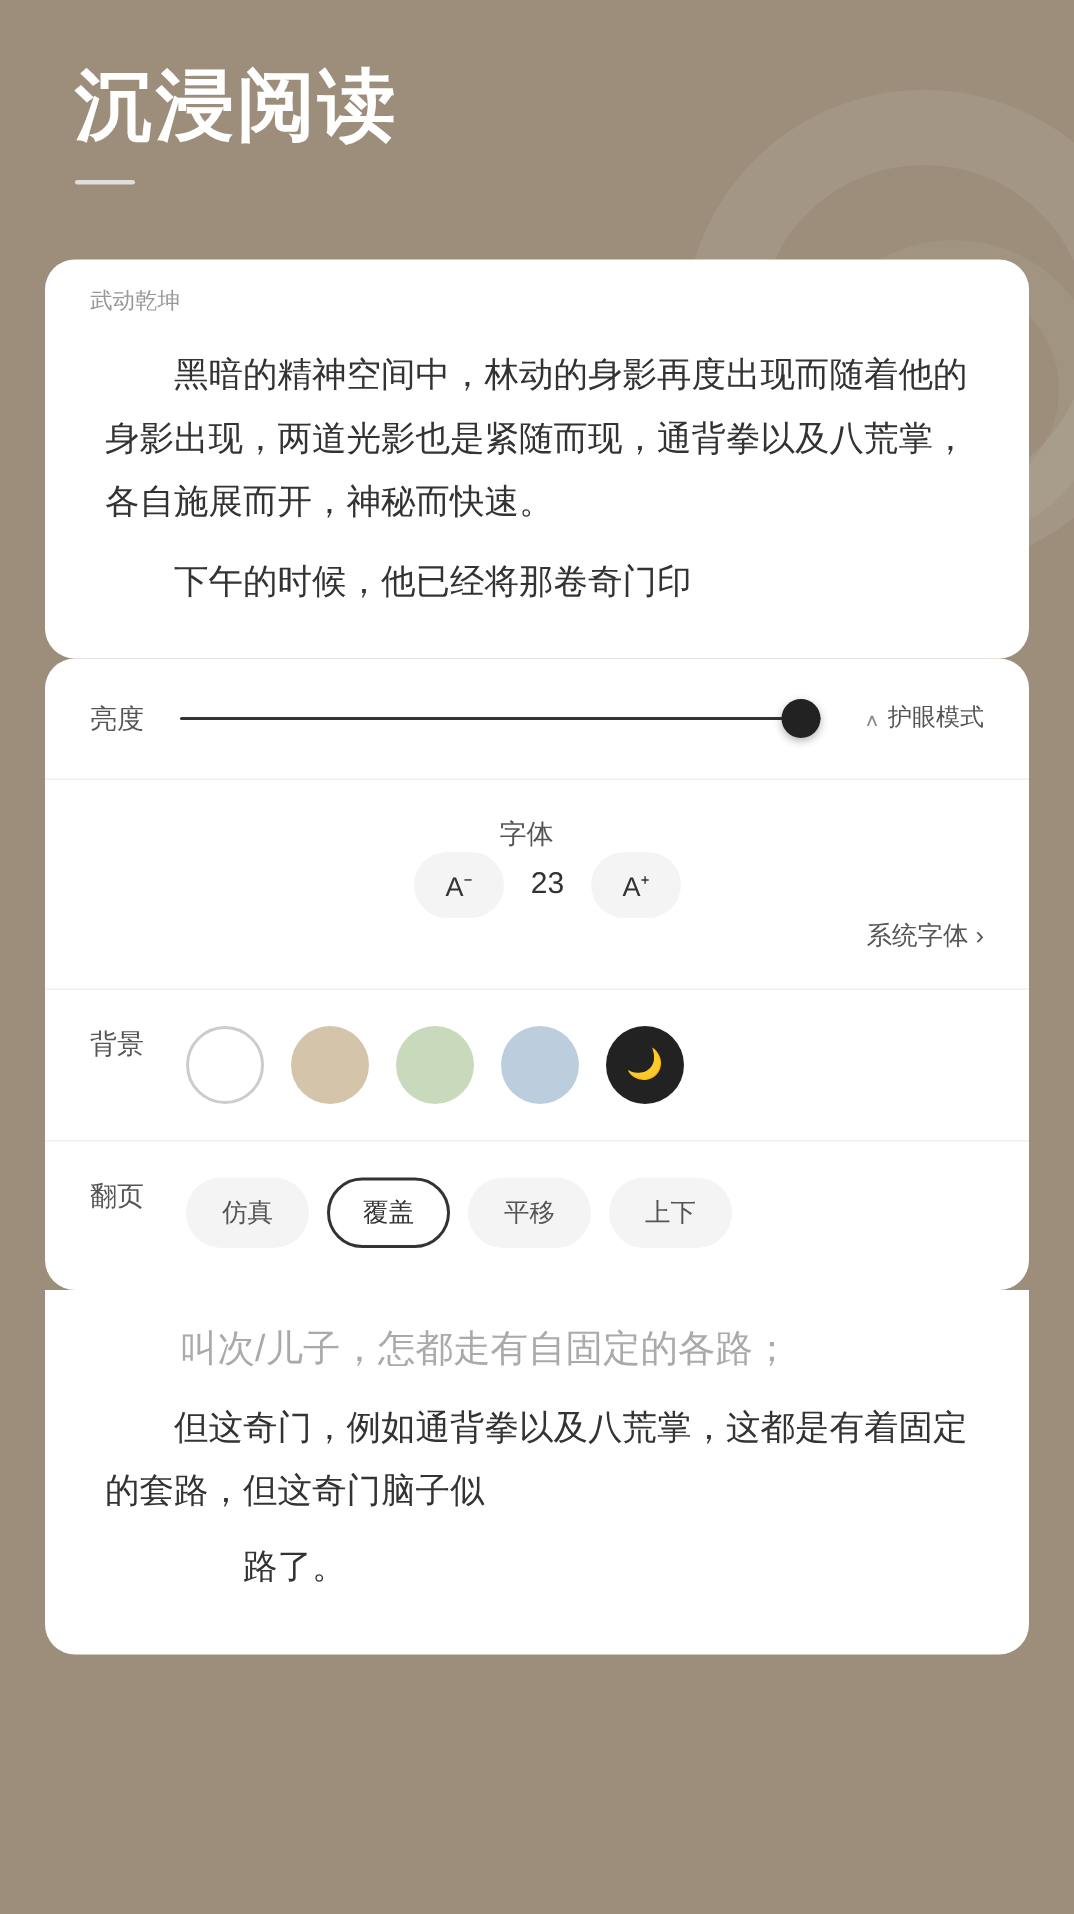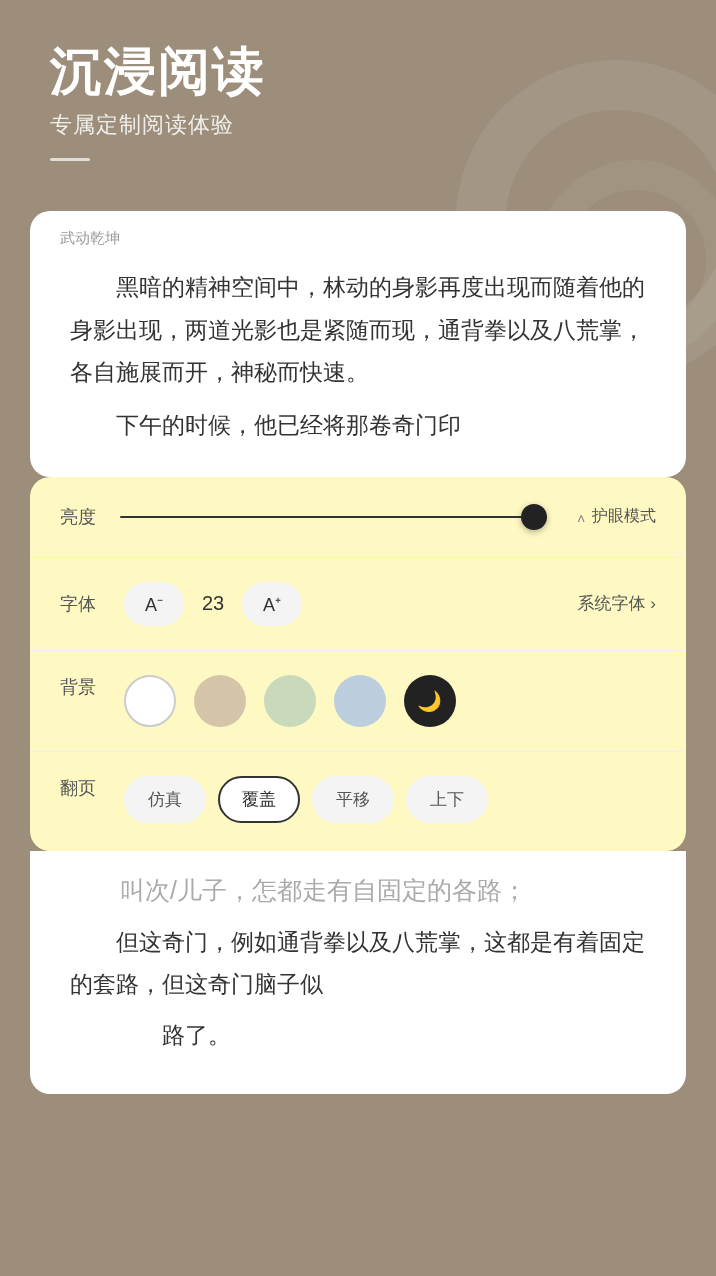--- a/index.html
+++ b/index.html
@@ -89,21 +89,21 @@
       text-indent: 2em;
     }
 
     .reading-content p {
       margin-bottom: 10px;
     }
 
     
     .controls-panel {
       margin: 0 30px;
-      background: #fef9c3;
+      background: #ffffff;
       border-radius: 20px;
       padding: 28px 30px 28px 30px;
       position: relative;
       z-index: 3;
     }
 
     
     .control-row {
       display: flex;
       align-items: center;
@@ -164,20 +164,21 @@
       height: 1px;
       background: #f0f0f0;
       margin: 0 -30px 24px -30px;
     }
 
     
     .font-row {
       display: flex;
       align-items: center;
       margin-bottom: 24px;
+      flex-direction: column;
     }
 
     .font-controls {
       display: flex;
       align-items: center;
       gap: 14px;
       margin-left: 14px;
     }
 
     .font-btn {
@@ -311,21 +312,20 @@
     }
   </style>
 </head>
 <body>
 
 <div class="bg-circle-1"></div>
 <div class="bg-circle-2"></div>
 
 <div class="header">
   <div class="header-title">沉浸阅读</div>
-  <div class="header-subtitle">专属定制阅读体验</div>
   <div class="header-divider"></div>
 </div>
 
 <div class="reading-card">
   <div class="book-title-bar">武动乾坤</div>
   <div class="reading-content">
     <p>黑暗的精神空间中，林动的身影再度出现而随着他的身影出现，两道光影也是紧随而现，通背拳以及八荒掌，各自施展而开，神秘而快速。</p>
     <p>下午的时候，他已经将那卷奇门印</p>
   </div>
 </div>

